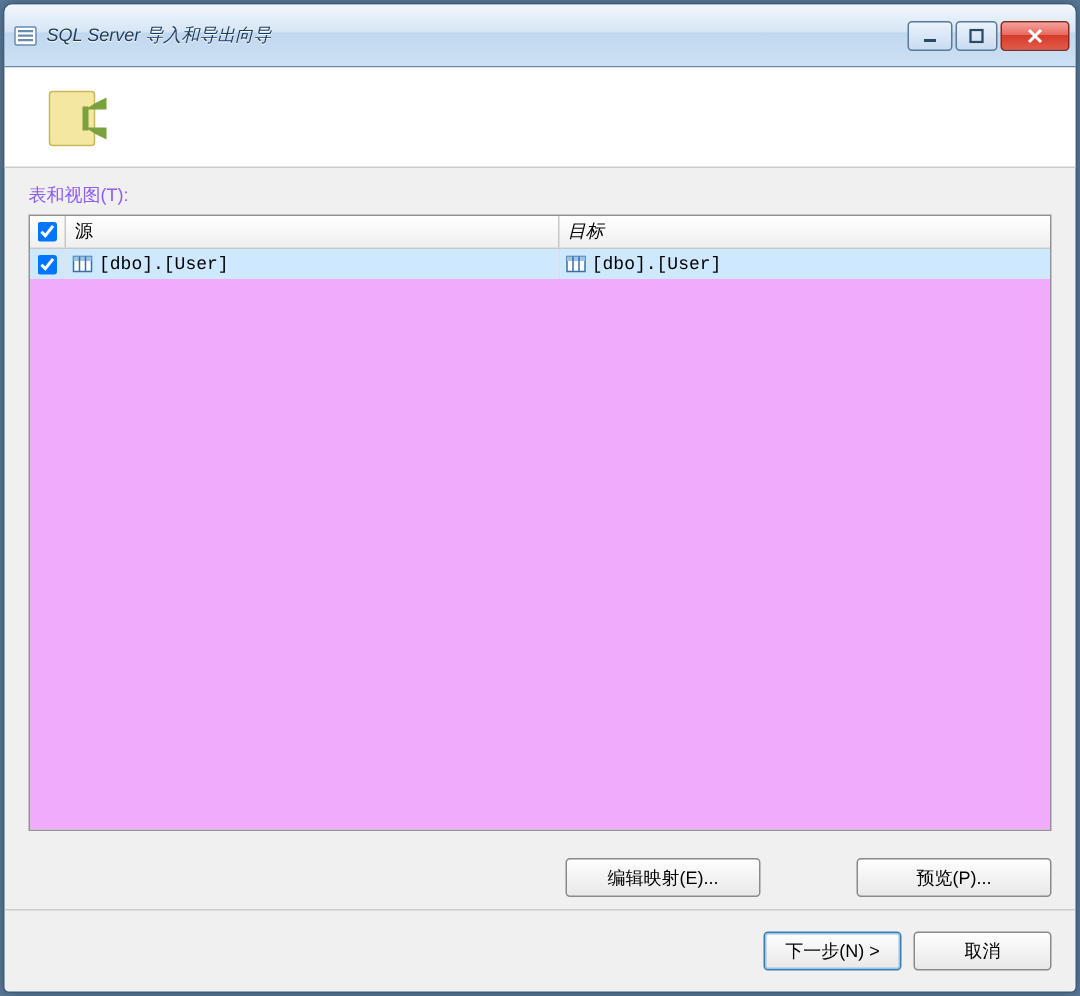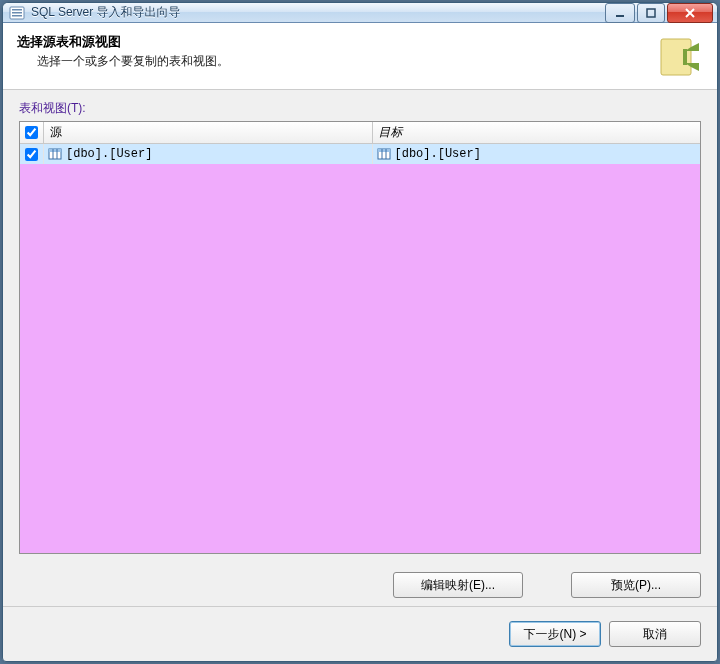--- a/index.html
+++ b/index.html
@@ -20,26 +20,27 @@
     height: 660px;
     background: #f0f0f0;
     border: 1px solid #3b5d7a;
     border-radius: 6px 6px 4px 4px;
     box-shadow: 0 0 10px rgba(0,0,0,0.3);
     display: flex;
     flex-direction: column;
     overflow: hidden;
   }
   .titlebar {
-    height: 20px;
+    height: 42px;
     background: linear-gradient(to bottom, #f1f7fd 0%, #d6e5f5 45%, #c0d8ef 46%, #cde0f3 100%);
     border-bottom: 1px solid #6a8bb0;
     display: flex;
     align-items: center;
     padding: 0 4px 0 6px;
+    font-style: italic;
   }
   .titlebar .app-icon {
     width: 16px;
     height: 16px;
     margin-right: 6px;
     flex-shrink: 0;
   }
   .titlebar .title {
     flex: 1;
     color: #1b3b5a;
@@ -91,21 +92,21 @@
     margin-left: 10px;
   }
   .content {
     flex: 1;
     padding: 10px 16px 6px 16px;
     display: flex;
     flex-direction: column;
   }
   .label-row {
     margin-bottom: 4px;
-    color: #4c1d95;
+    color: #8b5cf6;
   }
   .grid-wrap {
     flex: 1;
     border: 1px solid #919191;
     background: #ffffff;
     display: flex;
     flex-direction: column;
     overflow: hidden;
   }
   .grid-header {
@@ -179,21 +180,21 @@
   }
   input[type=checkbox] {
     width: 13px;
     height: 13px;
     margin: 0;
   }
   .mid-buttons {
     padding: 12px 16px 8px 16px;
     display: flex;
     justify-content: flex-end;
-    gap: 48px;
+    gap: 64px;
   }
   .footer {
     border-top: 1px solid #cccccc;
     padding: 14px 16px;
     display: flex;
     align-items: center;
   }
   .btn {
     height: 26px;
     min-width: 92px;
@@ -250,24 +251,20 @@
       </div>
       <div class="win-btn close">
         <svg width="12" height="10">
             <path d="M2 1 L10 9 M10 1 L2 9" stroke="#fff" stroke-width="2"></path>
           </svg>
       </div>
     </div>
   </div>
 
   <div class="header-panel">
-    <div class="header-text">
-      <div class="main">选择源表和源视图</div>
-      <div class="sub">选择一个或多个要复制的表和视图。</div>
-    </div>
     <span class="header-icon">
       <svg viewBox="0 0 48 48">
         <rect x="6" y="6" width="30" height="36" rx="2" fill="#f3e7a1" stroke="#c9b85a"></rect>
         <path d="M30 18 L44 18 L44 10 L36 14 Z" fill="#7aa23c"></path>
         <path d="M30 30 L44 30 L44 38 L36 34 Z" fill="#7aa23c"></path>
         <rect x="28" y="16" width="4" height="16" fill="#7aa23c"></rect>
       </svg>
     </span>
   </div>
 

